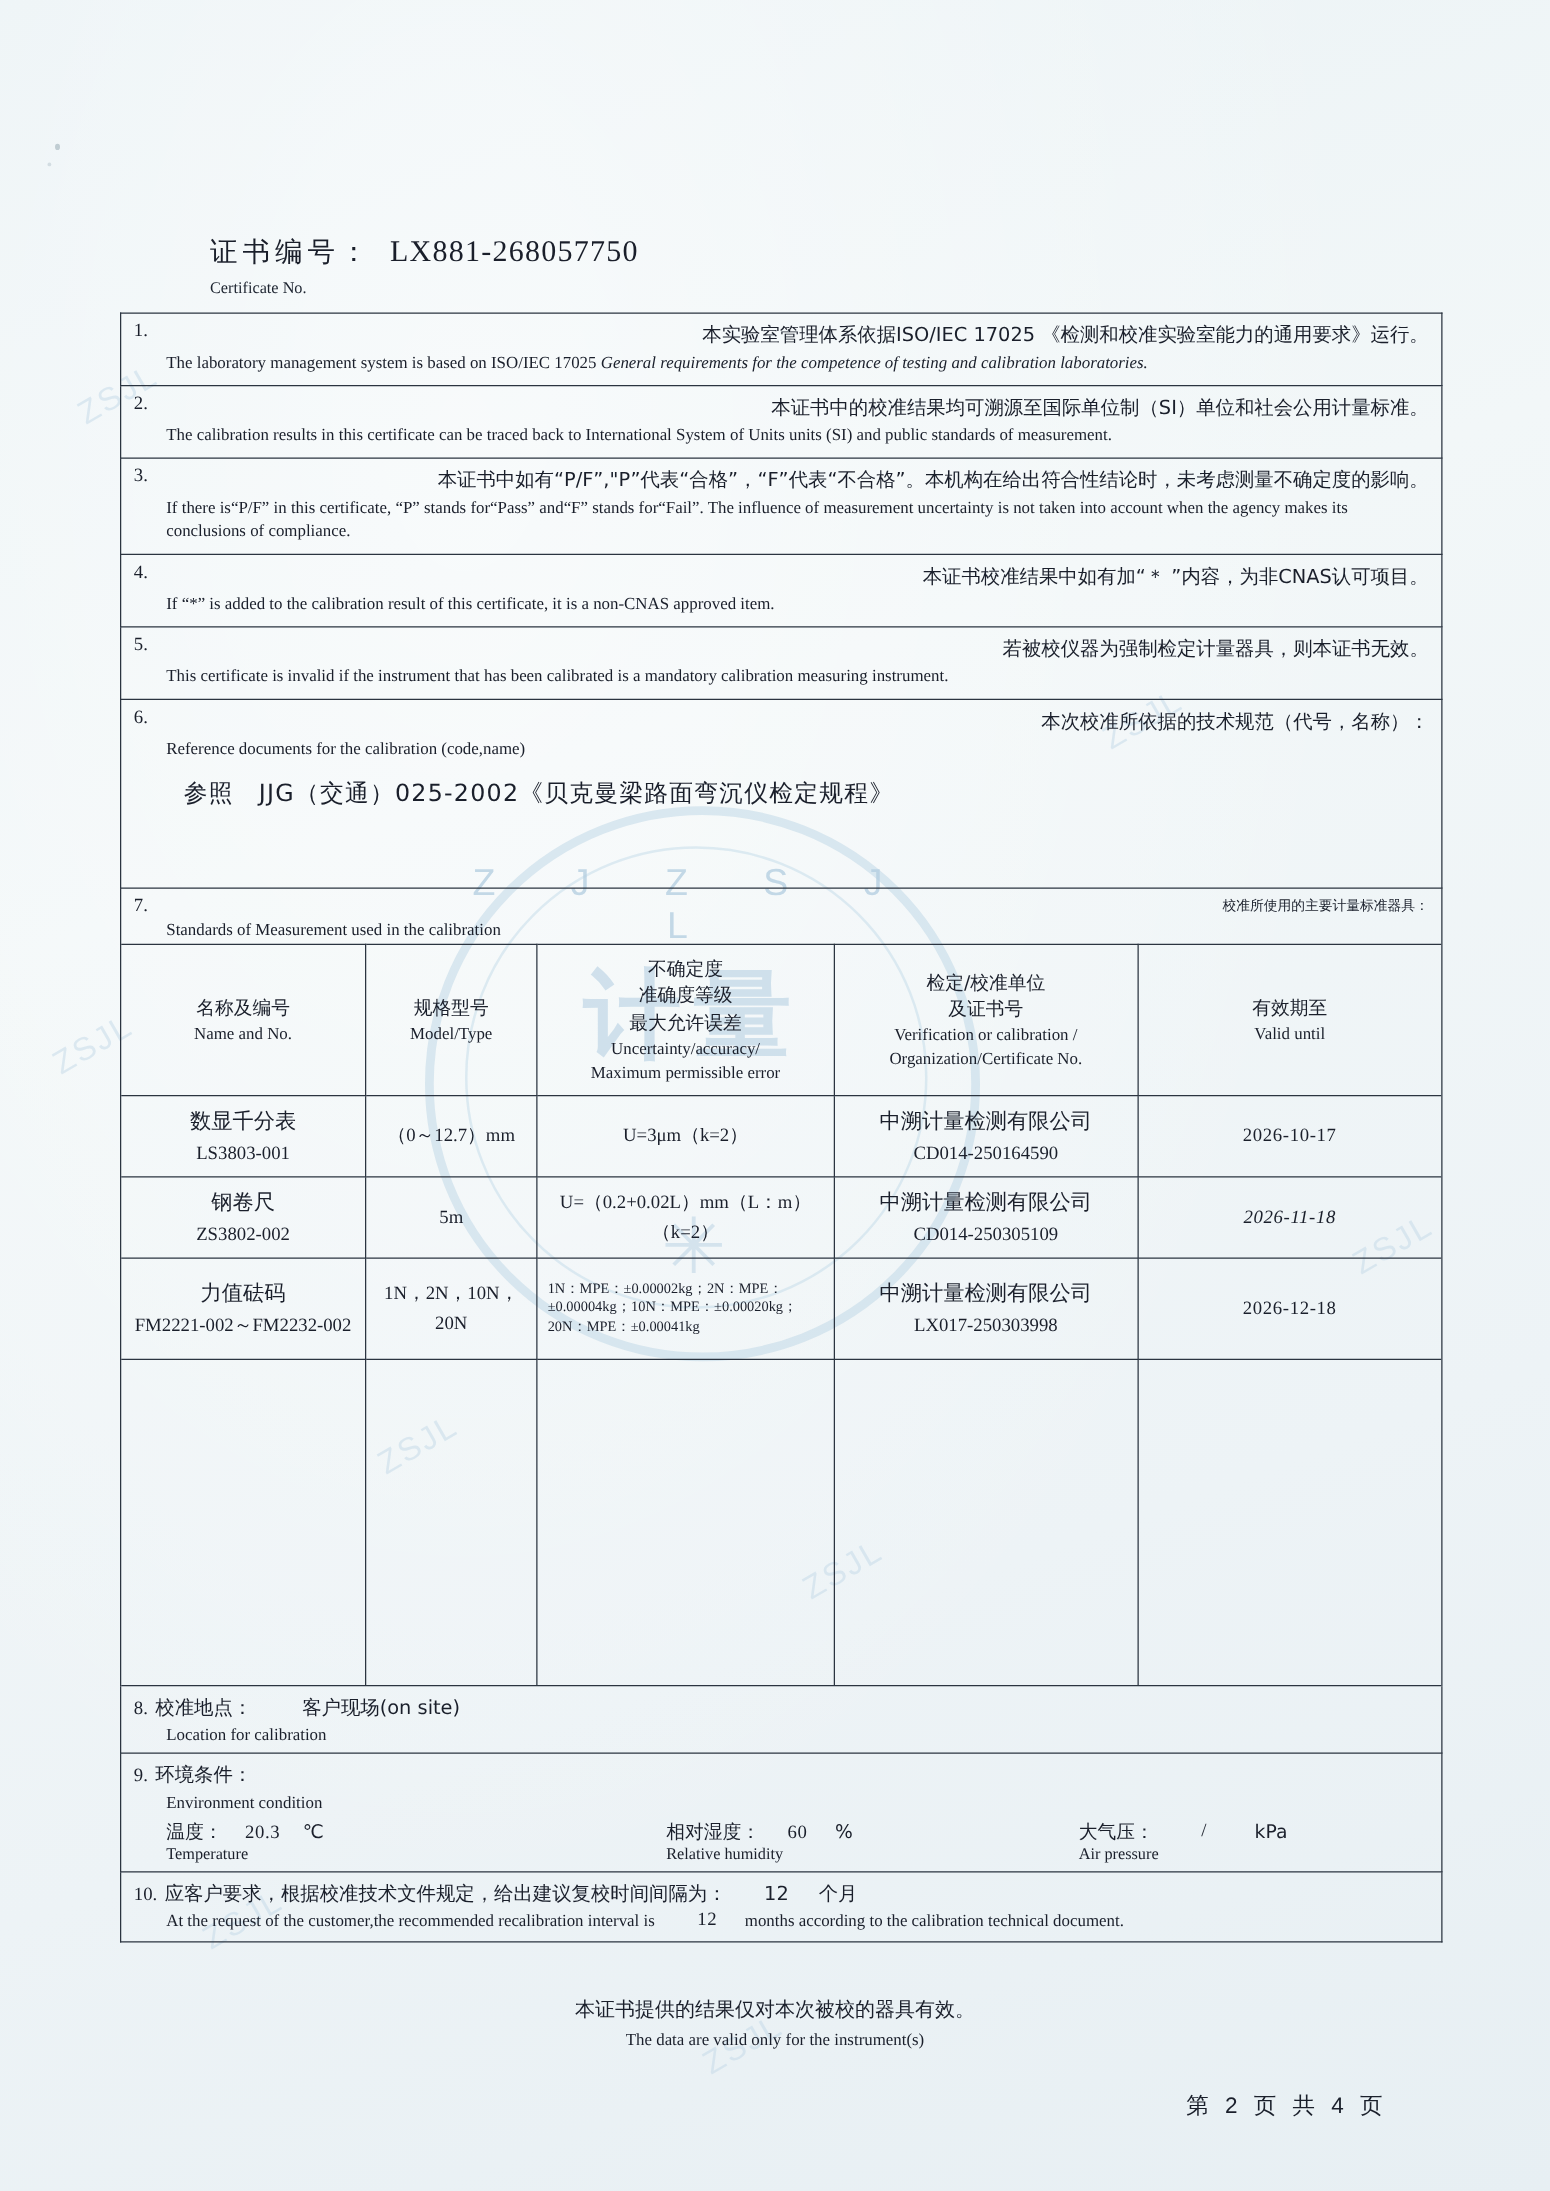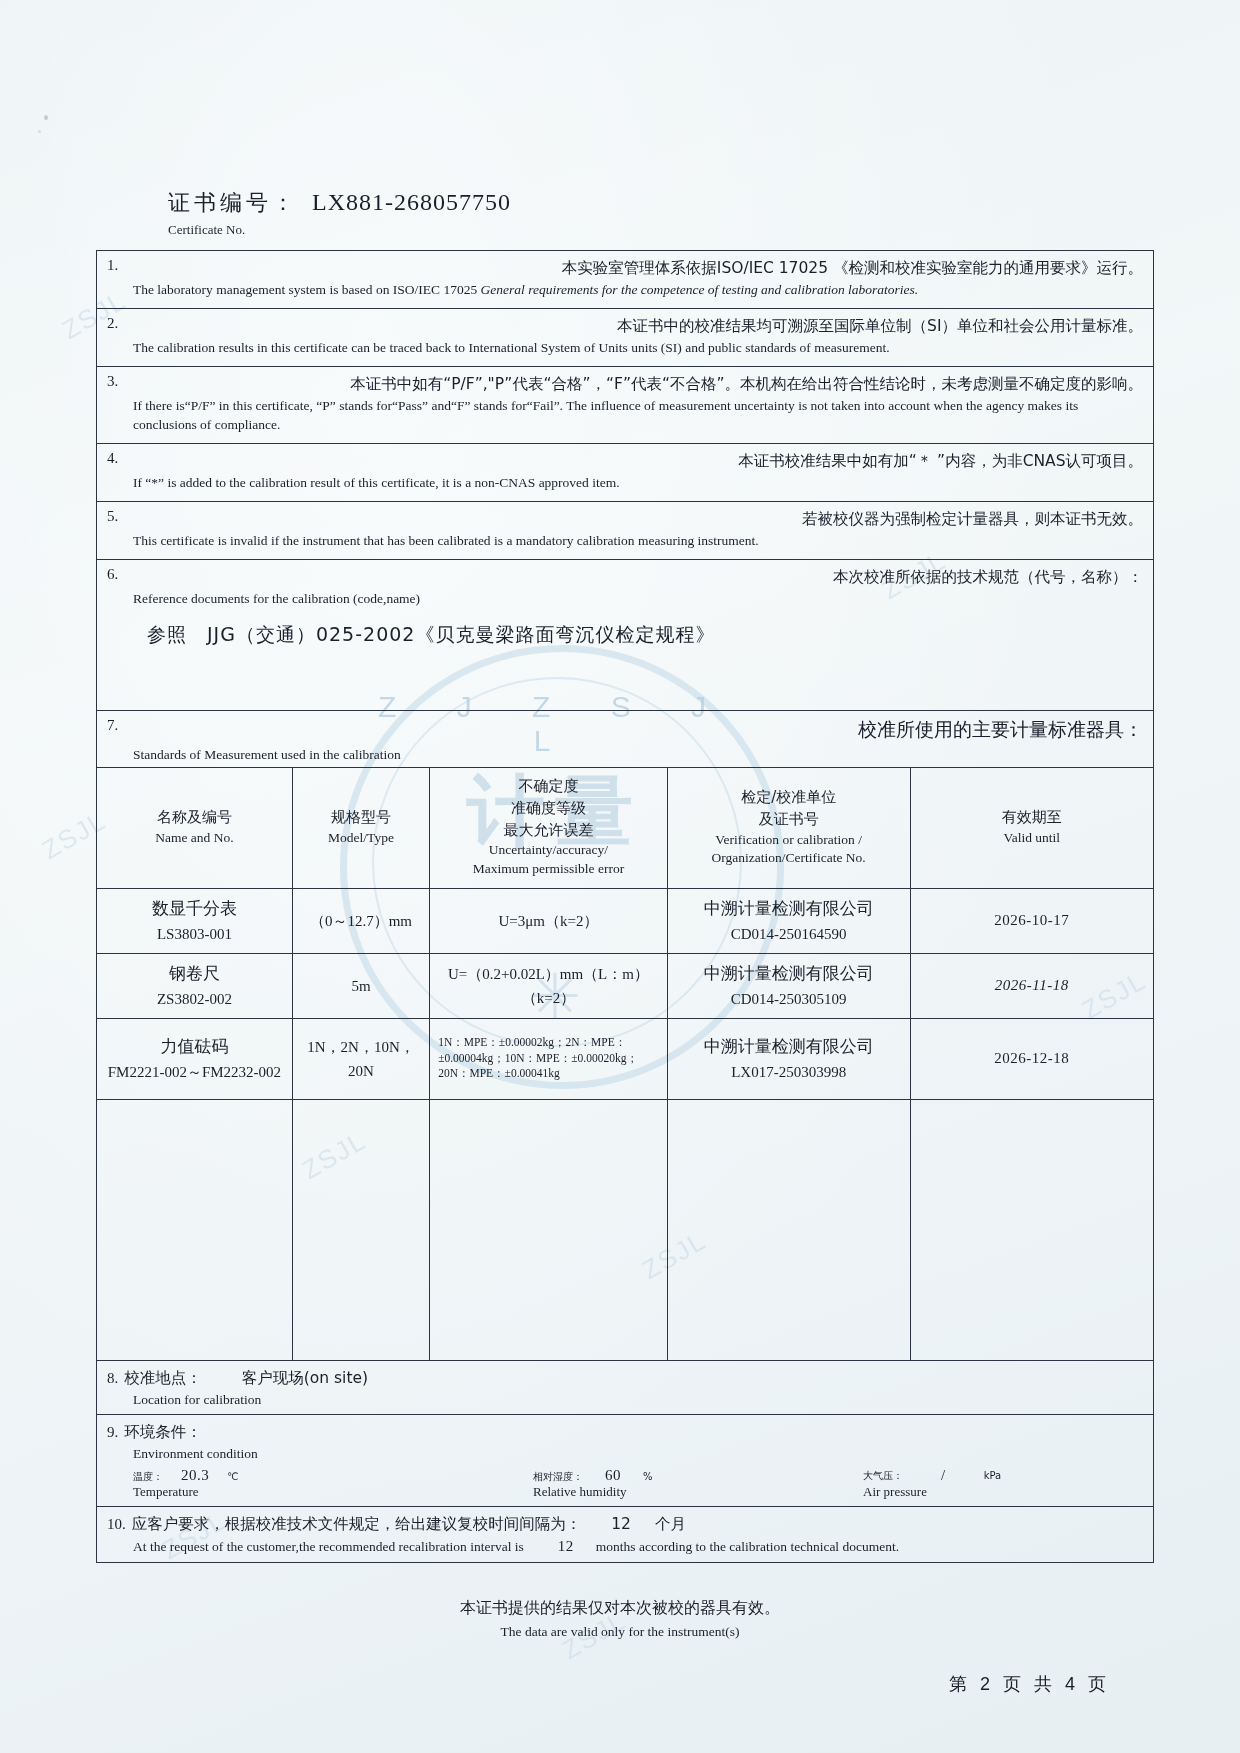--- a/index.html
+++ b/index.html
@@ -78,24 +78,24 @@
   
   table.std{width:100%;border-collapse:collapse;table-layout:fixed;}
   table.std td{border:1px solid #2b3440;padding:4px 4px;text-align:center;vertical-align:middle;}
   .hdr .cn{font-family:"DejaVu Sans",sans-serif;font-size:15px;line-height:1.45;}
   .hdr .en{font-size:13.5px;line-height:1.4;}
   .bodycell .cn{font-family:"DejaVu Sans",sans-serif;font-size:17px;line-height:1.6;}
   .bodycell .en{font-family:"Liberation Serif",serif;font-size:15px;line-height:1.6;}
   .tiny{font-family:"Liberation Serif",serif;font-size:11.5px;line-height:1.35;text-align:left;padding:0 4px;}
   .mono{font-family:"Liberation Serif",serif;font-size:15px;letter-spacing:.5px;}
 
-  .sec7 .cn{font-family:Liberation Mono, monospace;font-size:19px;}
+  .sec7 .cn{font-family:Liberation Sans, sans-serif;font-size:11px;}
   .env-row{display:flex;align-items:flex-end;}
   .env-item{display:flex;flex-direction:column;}
-  .env-item .lab-cn{font-family:"DejaVu Sans",sans-serif;font-size:10px;}
+  .env-item .lab-cn{font-family:"DejaVu Sans",sans-serif;font-size:15px;}
   .env-item .lab-en{font-family:"Liberation Serif",serif;font-size:13px;}
 
   .footer-note{position:absolute;left:0;top:1596px;width:1240px;text-align:center;}
   .footer-note .cn{font-family:"DejaVu Sans",sans-serif;font-size:16px;}
   .footer-note .en{font-family:"Liberation Serif",serif;font-size:13.5px;margin-top:2px;}
   .pagenum{position:absolute;right:130px;top:1672px;font-family:Liberation Sans, sans-serif;font-size:18px;letter-spacing:4px;text-align:right;}
 </style>
 </head>
 <body>
 

